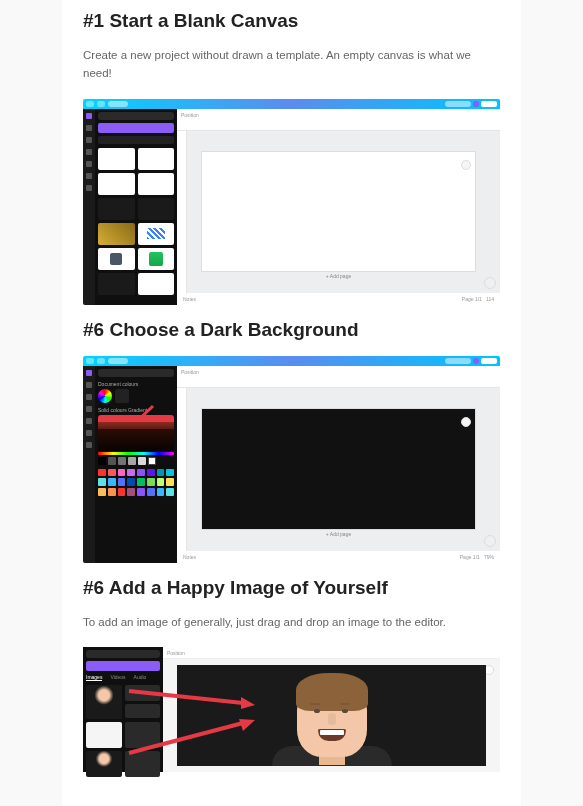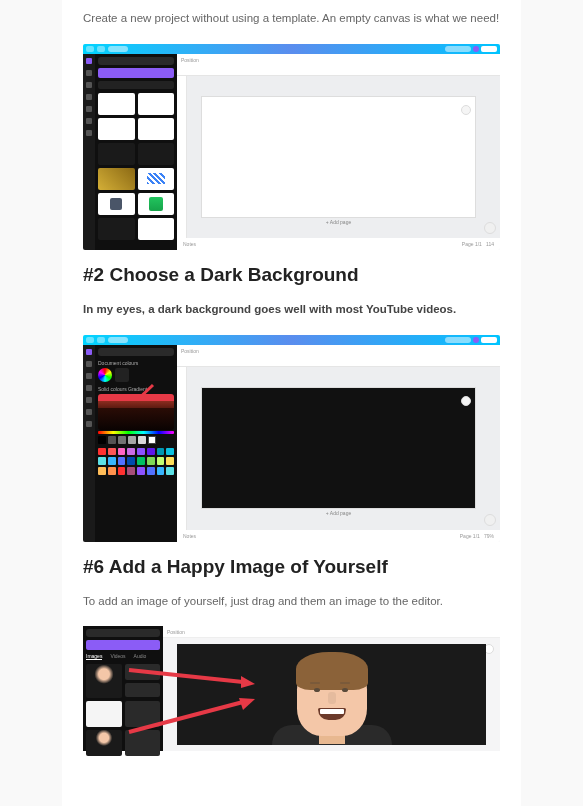--- a/index.html
+++ b/index.html
@@ -135,21 +135,22 @@
     .face-teeth { width:24px; height:5px; background:#fff; position:absolute; top:1px; left:2px; border-radius:1px; }
     .face-nose { width:8px; height:12px; background:rgba(0,0,0,0.06); position:absolute; top:42px; left:56px; border-radius:3px; }
     
     .arrow-svg { position:absolute; pointer-events:none; z-index:5; }
   </style>
 </head>
 <body>
 
 <div class="page-container">
 
-  <p>Create a new project without using a template. An empty canvas is what we need!</p>
+  <h2>#1 Start a Blank Canvas</h2>
+  <p>Create a new project without drawn a template. An empty canvas is what we need!</p>
 
   <div class="screenshot ss1">
     <div class="ss-topbar">
       <div class="bubble"></div>
         <div class="bubble"></div>
         <div class="pill"></div>
       <div class="right">
           <div class="pill" style="width:26px"></div>
           <div class="avatar"></div>
           <div class="share"></div>
@@ -198,22 +199,21 @@
           <div class="ss-help"></div>
         </div>
         <div class="ss-canvas-foot">
           <span>Notes</span>
           <span><span>Page 1/1</span>&nbsp;&nbsp;&nbsp;<span>114</span></span>
         </div>
       </div>
     </div>
   </div>
 
-  <h2>#2 Choose a Dark Background</h2>
-  <p class="bold">In my eyes, a dark background goes well with most YouTube videos.</p>
+  <h2>#6 Choose a Dark Background</h2>
 
   <div class="screenshot ss2">
     <div class="ss-topbar">
       <div class="bubble"></div>
         <div class="bubble"></div>
         <div class="pill"></div>
       <div class="right">
           <div class="pill" style="width:26px"></div>
           <div class="avatar"></div>
           <div class="share"></div>
@@ -292,21 +292,21 @@
         </div>
         <div class="ss-canvas-foot">
           <span>Notes</span>
           <span><span>Page 1/1</span>&nbsp;&nbsp;&nbsp;<span>79%</span></span>
         </div>
       </div>
     </div>
   </div>
 
   <h2>#6 Add a Happy Image of Yourself</h2>
-  <p>To add an image of yourself, just drag and them an image to the editor.</p>
+  <p>To add an image of generally, just drag and drop an image to the editor.</p>
 
   <div class="screenshot ss3" style="position:relative;">
     <svg class="arrow-svg" style="top:28px; left:40px;" width="140" height="40" viewBox="0 0 140 40">
       <line x1="6" y1="16" x2="120" y2="28" stroke="#e63946" stroke-width="4"></line>
       <polygon points="132,30 118,22 118,34" fill="#e63946"></polygon>
     </svg>
     <svg class="arrow-svg" style="top:66px; left:40px;" width="140" height="50" viewBox="0 0 140 50">
       <line x1="6" y1="40" x2="120" y2="10" stroke="#e63946" stroke-width="4"></line>
       <polygon points="132,7 116,6 120,18" fill="#e63946"></polygon>
     </svg>

